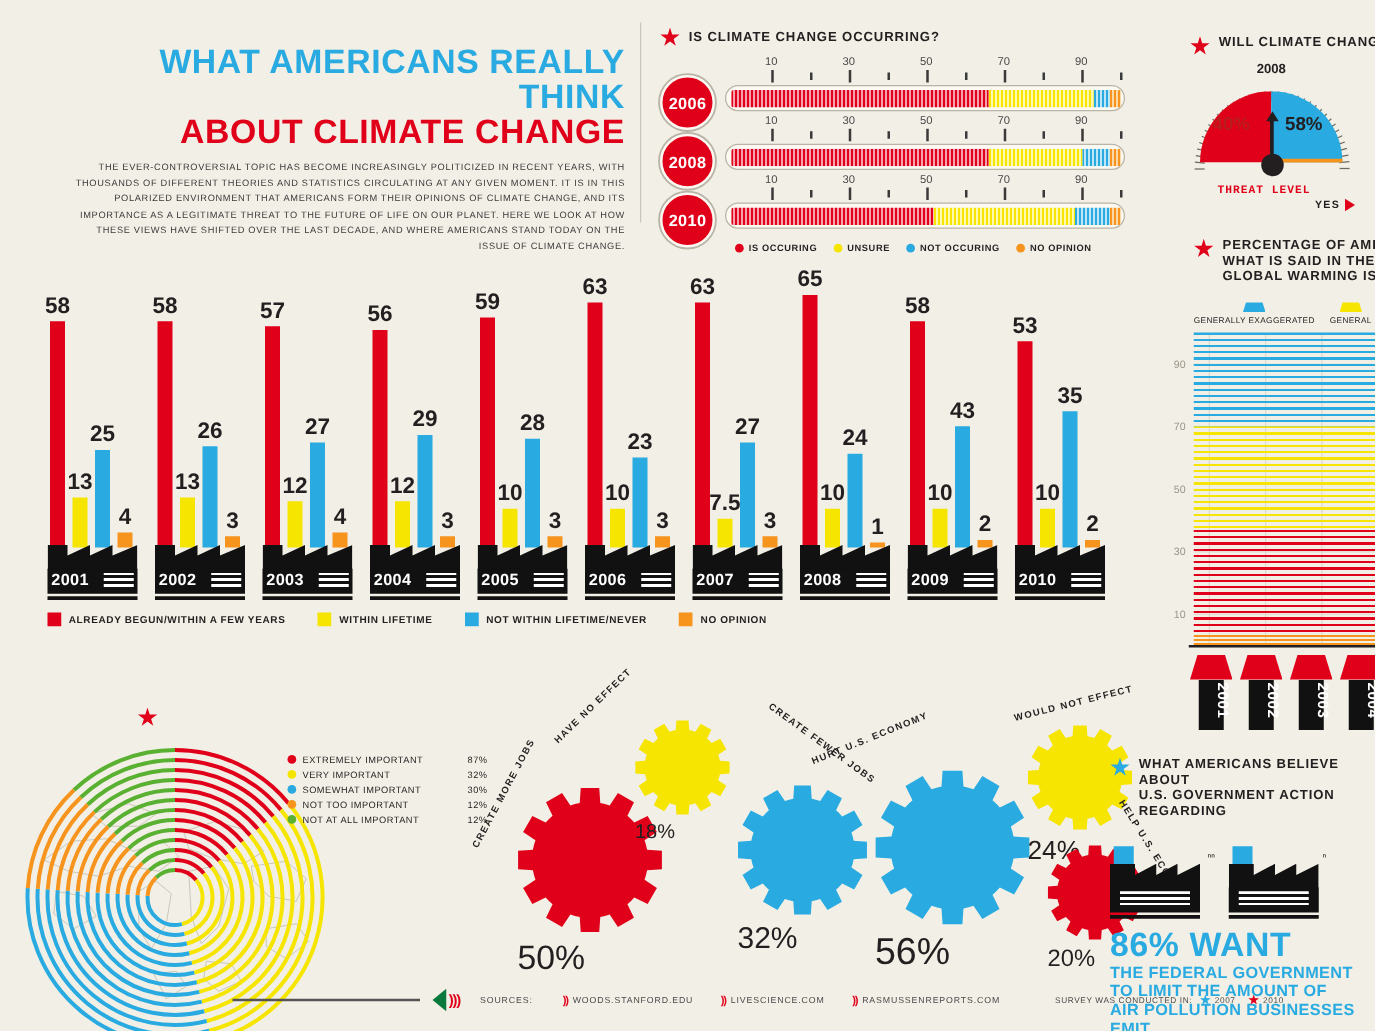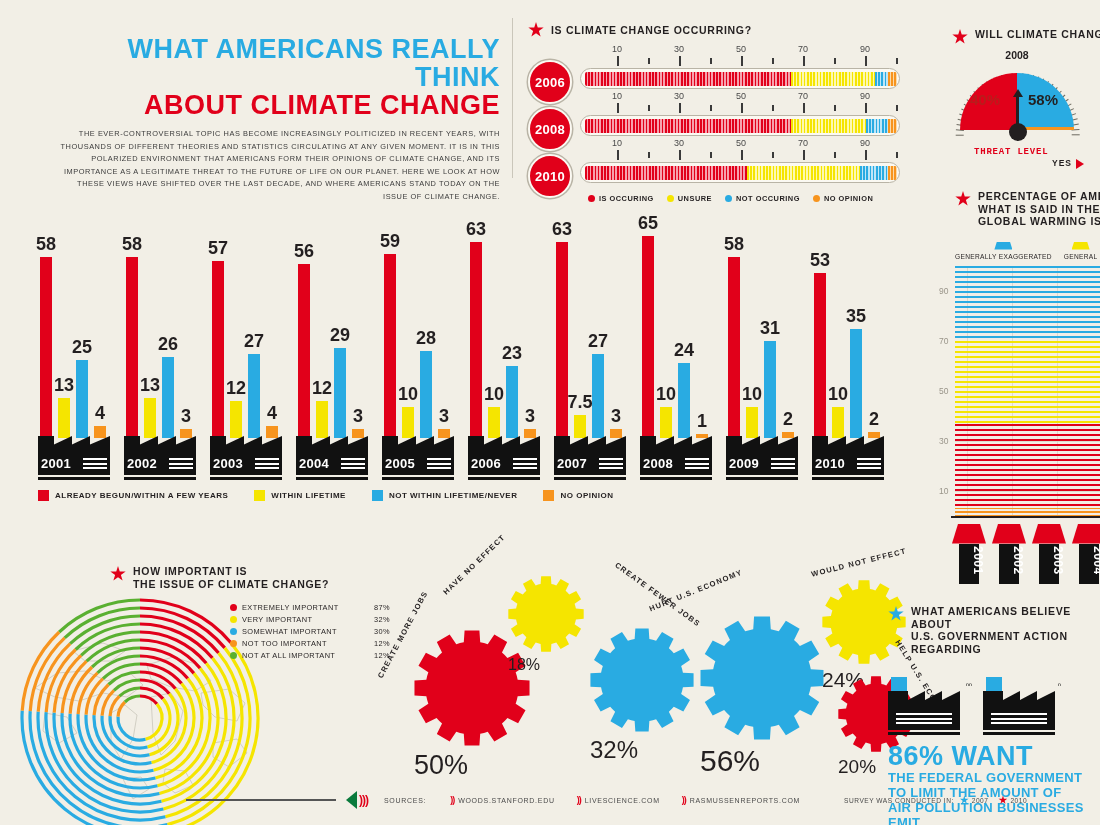--- a/index.html
+++ b/index.html
@@ -485,21 +485,21 @@
        <div class="fct-win"></div>
        <div class="fct-shadow"></div>
      </div>
       </div>
       <div class="grp" style="left: 688px;">
         <div class="bar b-red" style="height:180.62857142857143px;bottom:42px"></div>
         <div class="bval" style="bottom:224.62857142857143px;left:8px">58</div>
         <div class="bar b-yellow" style="height:31.142857142857142px;bottom:42px"></div>
         <div class="bval" style="bottom:75.14285714285714px;left:26px">10</div>
         <div class="bar b-blue" style="height:96.54285714285714px;bottom:42px"></div>
-        <div class="bval" style="bottom:140.54285714285714px;left:44px">31</div>
+        <div class="bval" style="bottom:140.54285714285714px;left:44px">43</div>
         <div class="bar b-orange" style="height:6.228571428571429px;bottom:42px"></div>
         <div class="bval" style="bottom:50.22857142857143px;left:62px">2</div>
         <div class="factory" style="bottom:0;left:0">
        <div class="fct-roof"></div>
        <div class="fct-base"></div>
        <div class="fct-year">2009</div>
        <div class="fct-win"></div>
        <div class="fct-shadow"></div>
      </div>
       </div>
@@ -592,24 +592,20 @@
         <div class="bell"></div>
       <div class="pole"></div>
       <div class="ytxt">2004</div>
       </div>
     </div>
 </div>
 
 <div class="abs" id="fan-sec">
   <div style="display:flex;align-items:flex-start;gap:7px;">
     <span class="star" style="flex:none;margin-top:1px;"></span>
-    <div>
-      <div class="sec-title">HOW IMPORTANT IS</div>
-      <div class="sec-title">THE ISSUE OF CLIMATE CHANGE?</div>
-    </div>
   </div>
   <div id="fan-wrap">
     <svg width="250" height="250" viewBox="0 0 250 250" style="position:absolute;left:0;top:0;opacity:.45;">
       <g fill="none" stroke="#8c8879" stroke-width="0.7">
         <path d="M20,95 L42,80 L70,78 L92,88 L115,80 L128,92 L112,104 L88,100 L64,108 L40,104 Z"></path>
         <path d="M96,120 L110,112 L122,122 L118,146 L106,166 L96,150 Z"></path>
         <path d="M132,72 L158,64 L184,72 L196,88 L180,98 L156,94 L136,86 Z"></path>
         <path d="M136,104 L156,100 L168,118 L160,148 L146,162 L138,140 Z"></path>
         <path d="M186,100 L214,96 L230,110 L222,128 L200,124 L188,112 Z"></path>
         <path d="M198,150 L222,146 L232,160 L214,174 L198,164 Z"></path>

